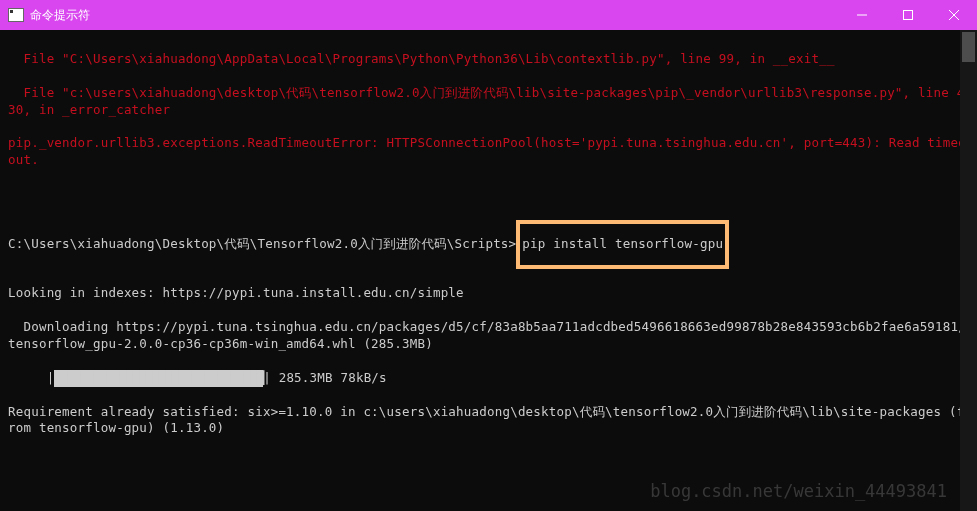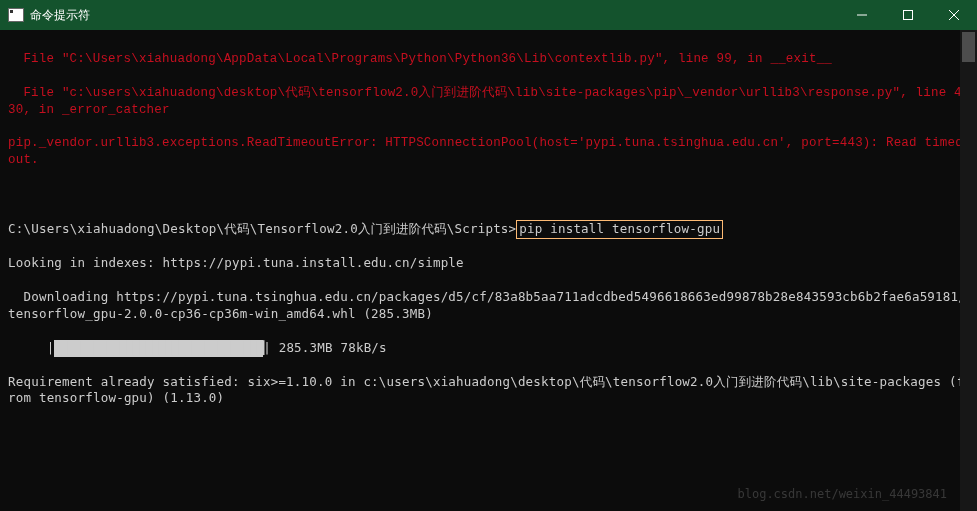--- a/index.html
+++ b/index.html
@@ -11,21 +11,21 @@
       width: 977px;
       height: 511px;
       background: #0c0c0c;
       font-family: 'Consolas', 'SimSun', monospace;
       font-size: 12px;
       overflow: hidden;
       position: relative;
     }
     .titlebar {
       height: 30px;
-      background: #14532d;
+      background: #d946ef;
       display: flex;
       align-items: center;
       justify-content: space-between;
       padding-left: 8px;
     }
     .titlebar-left {
       display: flex;
       align-items: center;
       gap: 6px;
     }
@@ -70,28 +70,27 @@
       padding: 4px 8px;
       color: #cccccc;
       line-height: 1.35;
       white-space: pre-wrap;
       word-break: break-all;
       font-size: 12.5px;
       letter-spacing: 0.2px;
     }
     .error-text {
       color: #c50f1f;
-      font-family: Liberation Mono, monospace;
     }
     .white-text {
       color: #cccccc;
     }
     .highlight-box {
-      border: 1px solid #fdba74;
-      padding: 0 2px;
+      border: 4px solid #fdba74;
+      padding: 12px 2px;
       display: inline-block;
     }
     .progress-fill {
       background: #cccccc;
       color: #cccccc;
       display: inline-block;
       letter-spacing: -1px;
     }
     .scrollbar {
       position: absolute;
@@ -107,21 +106,21 @@
       top: 2px;
       width: 13px;
       height: 30px;
       background: #4d4d4d;
     }
     .watermark {
       position: absolute;
       bottom: 10px;
       right: 30px;
       color: #555;
-      font-size: 12px;
+      font-size: 17px;
       opacity: 0.6;
     }
   </style>
 </head>
 <body>
 
 <div class="titlebar">
   <div class="titlebar-left">
     <div class="titlebar-icon"></div>
     <span class="titlebar-title">命令提示符</span>

